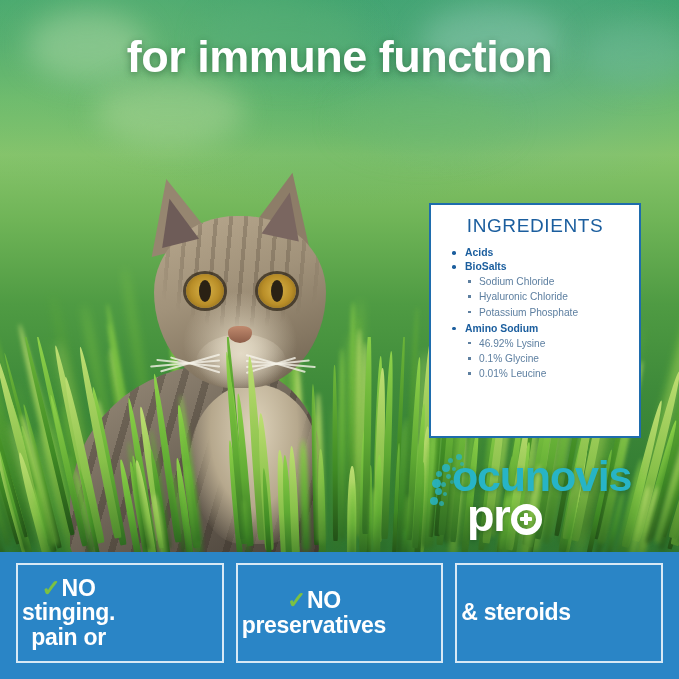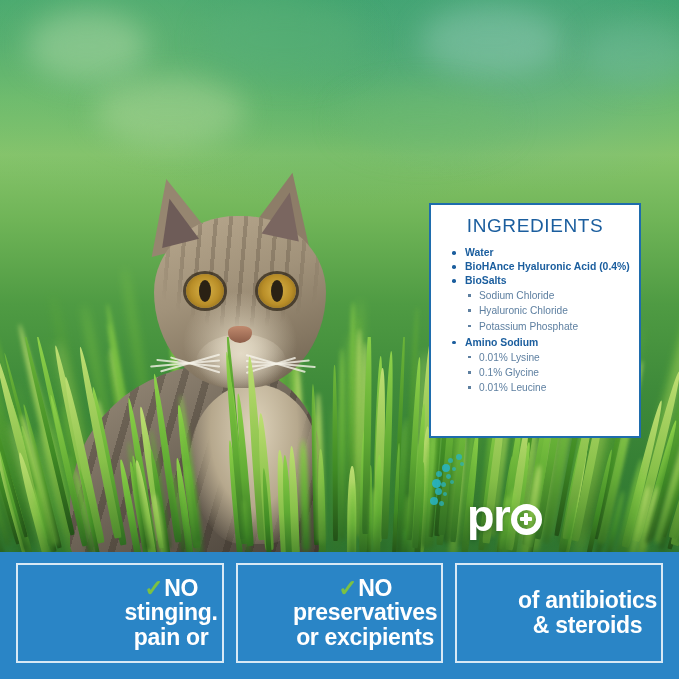--- a/index.html
+++ b/index.html
@@ -222,21 +222,21 @@
   .banner {
     position:absolute; left:0; right:0; bottom:0; height: 127px;
     background: #2a85c6;
     display: flex; align-items: center; justify-content: space-between;
     padding: 10px 16px 16px 16px;
     gap: 12px;
   }
   .claim {
     flex: 1 1 0; height: 100px;
     border: 2px solid rgba(255,255,255,.82);
-    display: flex; align-items: center; justify-content: flex-end;
+    display: flex; align-items: center; justify-content: flex-start;
     text-align: center;
   }
   .claim-txt {
     color:#ffffff; font-weight: 700; font-size: 23px; line-height: 1.05;
     letter-spacing: -.3px;
     padding: 0 4px;
   }
   .claim-txt .l1 { display:block; white-space:nowrap; }
   .check {
     display:inline-block; color: #7cc143; font-size: 23px; font-weight: 700;
@@ -545,34 +545,34 @@
       <span class="blade blur" style="left: 91.6456%; height: 83.7924px; width: 5.77845px; bottom: -3.24151px; transform: rotate(14.0193deg);"></span>
       <span class="blade blur" style="left: 62.3221%; height: 115.191px; width: 6.20279px; bottom: 3.03827px; transform: rotate(4.14804deg);"></span>
       <span class="blade blur" style="left: 73.0775%; height: 64.4439px; width: 7.41026px; bottom: -7.11123px; transform: rotate(7.76866deg);"></span>
       <span class="blade blur" style="left: 73.7495%; height: 70.259px; width: 6.77717px; bottom: -5.9482px; transform: rotate(7.99489deg);"></span>
       <span class="blade blur" style="left: 28.8865%; height: 148.229px; width: 5.91315px; bottom: 9.6457px; transform: rotate(-7.1075deg);"></span>
       <span class="blade dark blur" style="left: 89.0715%; height: 69.4552px; width: 5.28924px; bottom: -6.10896px; transform: rotate(13.1528deg);"></span>
       <span class="blade dark blur" style="left: 3.54112%; height: 105.925px; width: 4.11688px; bottom: 1.18504px; transform: rotate(-15.6396deg);"></span>
     </div>
 
   <div class="headline">
+    <span class="ln">for immune function</span>
   </div>
 
   <div class="ingredients">
     <div class="ing-title">INGREDIENTS</div>
     <ul class="ing-list" id="ingList">
-        <li><span class="bdot"></span><span>Water</span></li>
-        <li><span class="bdot"></span><span>BioHAnce Hyaluronic Acid (0.4%)</span></li>
+        <li><span class="bdot"></span><span>Acids</span></li>
         <li><span class="bdot"></span><span>BioSalts</span><ul class="sub-list">
             <li><span class="sdot"></span><span>Sodium Chloride</span></li>
             <li><span class="sdot"></span><span>Hyaluronic Chloride</span></li>
             <li><span class="sdot"></span><span>Potassium Phosphate</span></li>
           </ul></li>
         <li><span class="bdot"></span><span>Amino Sodium</span><ul class="sub-list">
-            <li><span class="sdot"></span><span>0.01% Lysine</span></li>
+            <li><span class="sdot"></span><span>46.92% Lysine</span></li>
             <li><span class="sdot"></span><span>0.1% Glycine</span></li>
             <li><span class="sdot"></span><span>0.01% Leucine</span></li>
           </ul></li>
       </ul>
   </div>
 
   <div class="logo">
     <div class="logo-dots" id="logoDots">
         <i style="left: 26px; top: 0px; width: 6px; height: 6px; opacity: 0.75;"></i>
         <i style="left: 18px; top: 4px; width: 5px; height: 5px; opacity: 0.7;"></i>
@@ -582,45 +582,44 @@
         <i style="left: 6px; top: 17px; width: 6.4px; height: 6.4px; opacity: 0.77;"></i>
         <i style="left: 16px; top: 20px; width: 4.8px; height: 4.8px; opacity: 0.69;"></i>
         <i style="left: 2px; top: 25px; width: 9px; height: 9px; opacity: 0.9;"></i>
         <i style="left: 11px; top: 28px; width: 5.2px; height: 5.2px; opacity: 0.71;"></i>
         <i style="left: 20px; top: 26px; width: 4px; height: 4px; opacity: 0.65;"></i>
         <i style="left: 5px; top: 34px; width: 6.8px; height: 6.8px; opacity: 0.79;"></i>
         <i style="left: 13px; top: 38px; width: 4.4px; height: 4.4px; opacity: 0.67;"></i>
         <i style="left: 0px; top: 43px; width: 8px; height: 8px; opacity: 0.85;"></i>
         <i style="left: 9px; top: 47px; width: 5.2px; height: 5.2px; opacity: 0.71;"></i>
       </div>
+    <div class="logo-ocu">ocunovis</div>
     <div class="logo-pro">
       <span>pr</span>
         <span class="plus-o"></span>
     </div>
   </div>
 
   <div class="banner">
 
     <div class="claim">
       <div class="claim-txt">
         <span class="l1"><span class="check">✓</span><span>NO</span></span>
         <span class="l1">stinging.</span>
         <span class="l1">pain or</span>
       </div>
     </div>
 
     <div class="claim">
       <div class="claim-txt">
         <span class="l1"><span class="check">✓</span><span>NO</span></span>
         <span class="l1">preservatives</span>
-        <span class="l1">or excipients</span>
       </div>
     </div>
 
     <div class="claim">
       <div class="claim-txt">
-        <span class="l1">of antibiotics</span>
         <span class="l1">&amp; steroids</span>
       </div>
     </div>
 
   </div>
 </div>
 
 </body></html>

